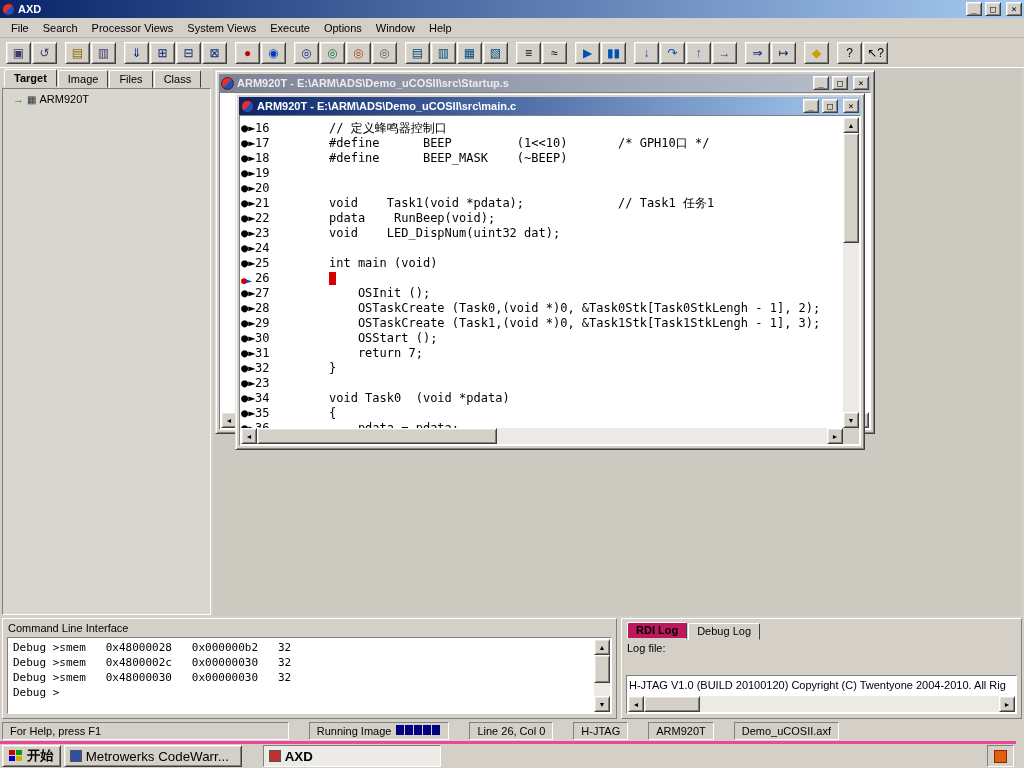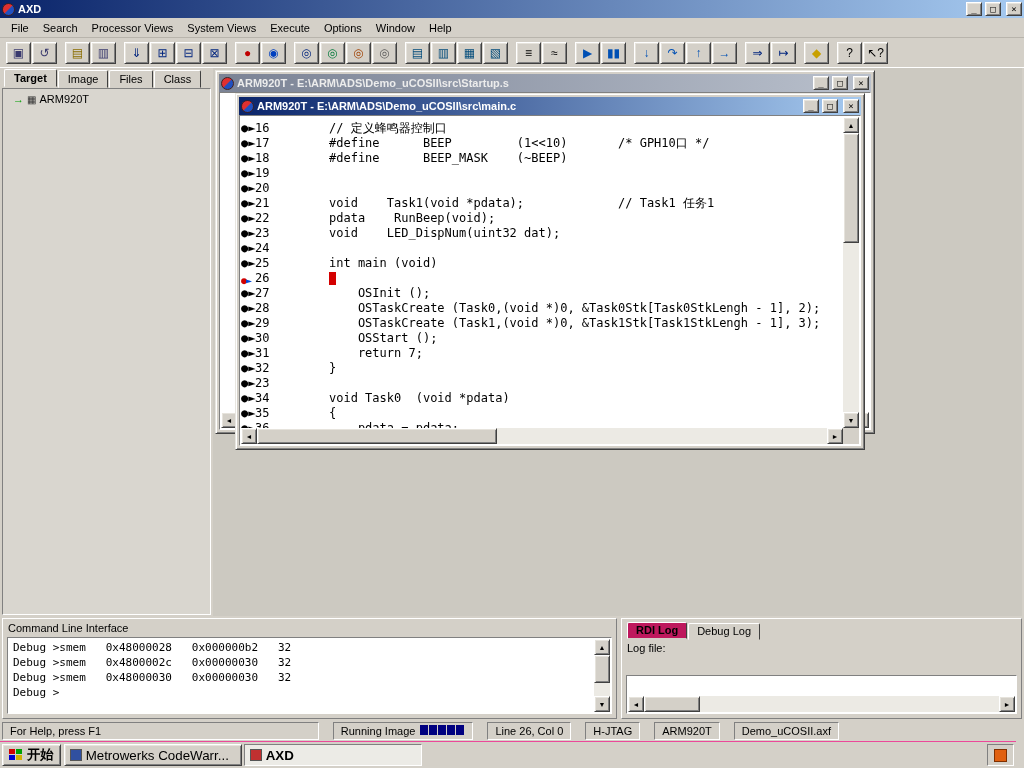--- a/index.html
+++ b/index.html
@@ -60,25 +60,25 @@
   #cli .cli-text{position:absolute;left:1px;top:2px;right:17px;bottom:1px;overflow:hidden}
 
   #som{position:absolute;left:621px;top:618px;width:401px;height:101px;border:1px solid;border-color:#fff #808080 #808080 #fff;padding:2px 3px}
   #som .tabs{display:flex;height:17px;margin:2px 0 0 2px}
   .mini-tab{padding:1px 8px;border:1px solid;border-color:#fff #404040 #d4d0c8 #fff;border-radius:2px 2px 0 0;margin-right:1px;cursor:default}
   .mini-tab.active{font-weight:bold;background:#be185d;position:relative;top:-1px}
   #som .logfile{padding:2px 2px 1px 2px}
   #som .box{position:absolute;left:4px;top:56px;right:4px;bottom:4px;background:#fff}
   #som .log-text{position:absolute;left:2px;top:3px;right:2px;height:14px;overflow:hidden;white-space:nowrap;font-size:11px}
 
-  #statusbar{position:absolute;left:0;top:721px;width:841px;height:20px;display:flex;gap:14px;align-items:stretch;padding:1px 2px}
+  #statusbar{position:absolute;left:0;top:721px;width:841px;height:20px;display:flex;gap:20px;align-items:stretch;padding:1px 2px}
   .cell{border:1px solid;border-color:#808080 #fff #fff #808080;padding:1px 7px;display:flex;align-items:center;gap:5px;white-space:nowrap;overflow:hidden}
   .pblock{display:inline-block;width:8px;height:10px;background:#000080;margin-right:1px}
 
-  #taskbar{position:absolute;left:0;top:741px;width:1016px;height:27px;background:#d4d0c8;border-top:1px solid #ec4899;display:flex;align-items:center;gap:3px;padding:0 2px}
+  #taskbar{position:absolute;left:0;top:741px;width:1016px;height:27px;background:#d4d0c8;border-top:3px solid #ec4899;display:flex;align-items:center;gap:3px;padding:0 2px}
   .startbtn{height:22px;display:flex;align-items:center;gap:4px;padding:0 6px;font-weight:bold;cursor:default}
   .winlogo{width:14px;height:12px;display:grid;grid-template-columns:6px 6px;grid-template-rows:5px 5px;gap:1px}
   .winlogo span{display:block}
   .task{width:178px;height:22px;display:flex;align-items:center;gap:4px;padding:0 5px;cursor:default;overflow:hidden;white-space:nowrap}
   .task.active{border-color:#808080 #fff #fff #808080;box-shadow:none;background:#ecebe6;font-weight:bold}
   .task-icon{width:12px;height:12px;flex:0 0 auto;border:1px solid #555}
   .tray{margin-left:auto;height:22px;display:flex;align-items:center;padding:0 6px}
   .tray-icon{width:13px;height:13px;background:#e06010;border:1px solid #803000;display:inline-block;cursor:default}
 </style>
 </head>
@@ -464,20 +464,21 @@
 </div>
 
 <div id="som">
   <div class="tabs">
 
   <span class="mini-tab active">RDI Log</span>
       <span class="mini-tab">Debug Log</span>
     </div>
   <div class="logfile">Log file:</div>
   <div class="box sunken-lite">
+    <div class="log-text">H-JTAG V1.0 (BUILD 20100120) Copyright (C) Twentyone 2004-2010. All Rig</div>
     <div class="sb-h" style="left:1px;right:1px;bottom:1px">
       <button class="sb-btn btnface" style="left:0">
           <span>◄</span>
         </button>
       <button class="sb-btn btnface" style="right:0">
           <span>►</span>
         </button>
       <div class="thumb btnface" style="left:16px;top:0;width:56px;height:16px"></div>
     </div>
   </div>
@@ -498,21 +499,21 @@
 <div id="taskbar">
   <button class="startbtn btnface">
     <span class="winlogo">
         <span style="background:#d00000"></span>
         <span style="background:#00a000"></span>
         <span style="background:#0000d0"></span>
         <span style="background:#d0b000"></span>
       </span>
     <span>开始</span>
   </button>
-  <div style="display:flex;gap:2px">
+  <div style="display:flex;gap:21px">
 
       <button class="task btnface">
         <span class="task-icon" style="background: rgb(48, 80, 160);"></span>
         <span>Metrowerks CodeWarr...</span>
       </button>
 
       <button class="task btnface active">
         <span class="task-icon" style="background: rgb(192, 48, 48);"></span>
         <span>AXD</span>
       </button>

